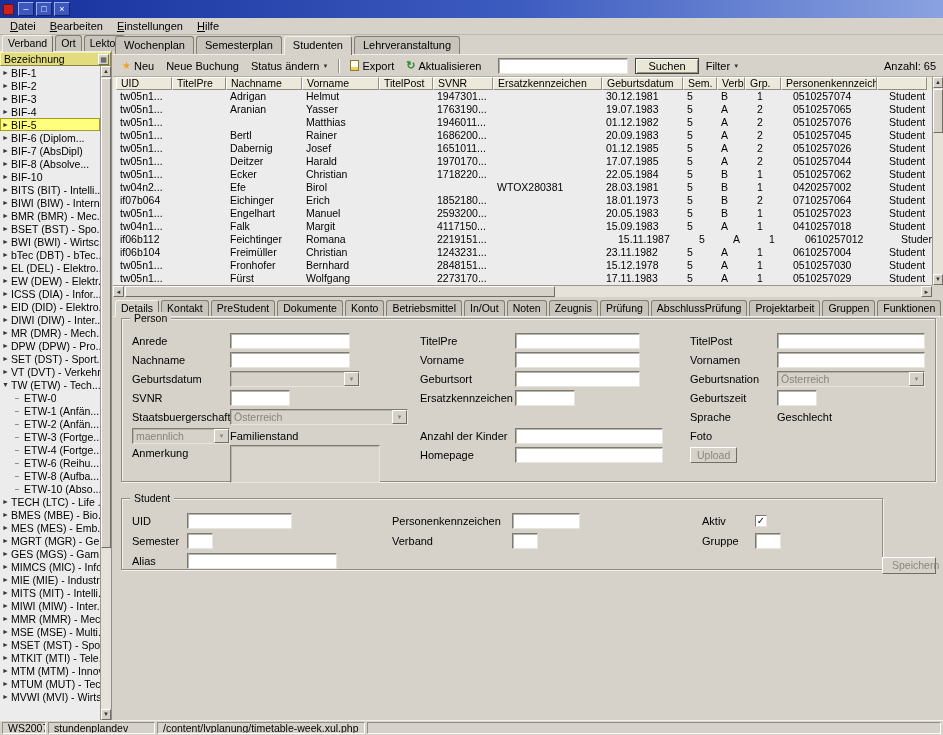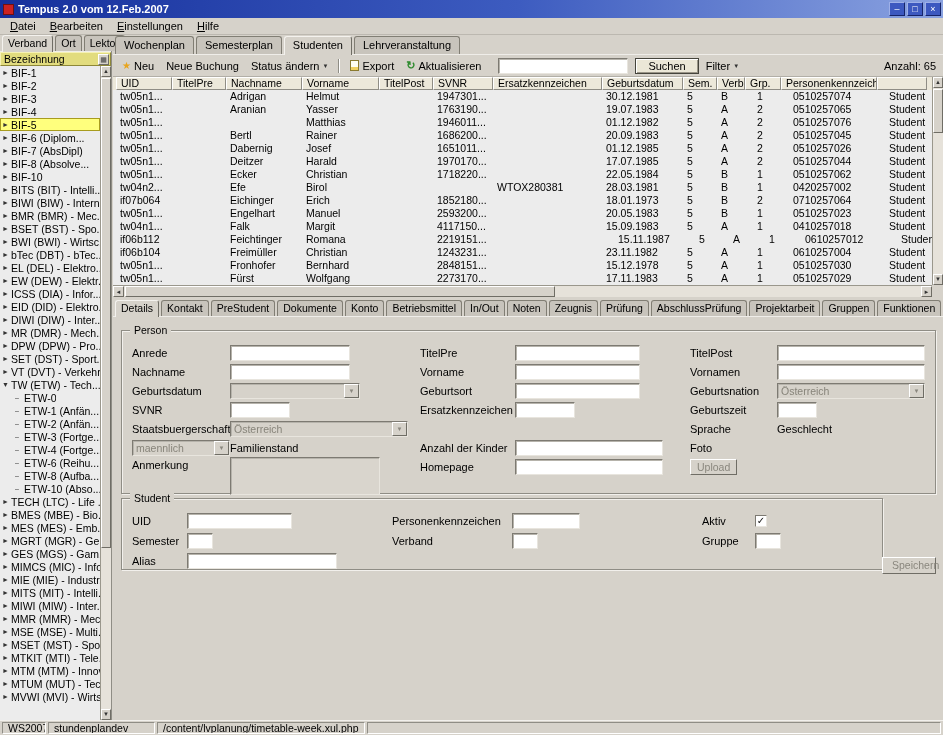--- a/index.html
+++ b/index.html
@@ -146,21 +146,20 @@
   }
   .sb-fill { flex: 1; }
 </style>
 </head>
 <body>
 
 <div class="window">
 
   <div class="titlebar">
     <span class="app-icon"></span>
-    <span class="title">Tempus 2.0 vom 12.Feb.2007</span>
     <span class="win-controls">
       <span class="win-btn">–</span>
       <span class="win-btn">□</span>
       <span class="win-btn">×</span>
     </span>
   </div>
 
   <div class="menubar" id="menubar">
       <div class="menu-item"><u>D</u>atei</div>
       <div class="menu-item"><u>B</u>earbeiten</div>
@@ -687,21 +686,21 @@
         <div class="tab small">Zeugnis</div>
         <div class="tab small">Prüfung</div>
         <div class="tab small">AbschlussPrüfung</div>
         <div class="tab small">Projektarbeit</div>
         <div class="tab small">Gruppen</div>
         <div class="tab small">Funktionen</div>
       </div>
 
     <div class="dpanel">
 
-      <div class="groupbox" style="left:8px;top:13px;width:815px;height:164px">
+      <div class="groupbox" style="left:8px;top:1px;width:815px;height:164px">
         <div class="legend">Person</div>
         <div class="pgrid">
 
           <div>
               <span class="flabel">Anrede</span>
             </div>
           <div>
               <input class="txt" style="width: 120px;" value="">
             </div>
           <div>

